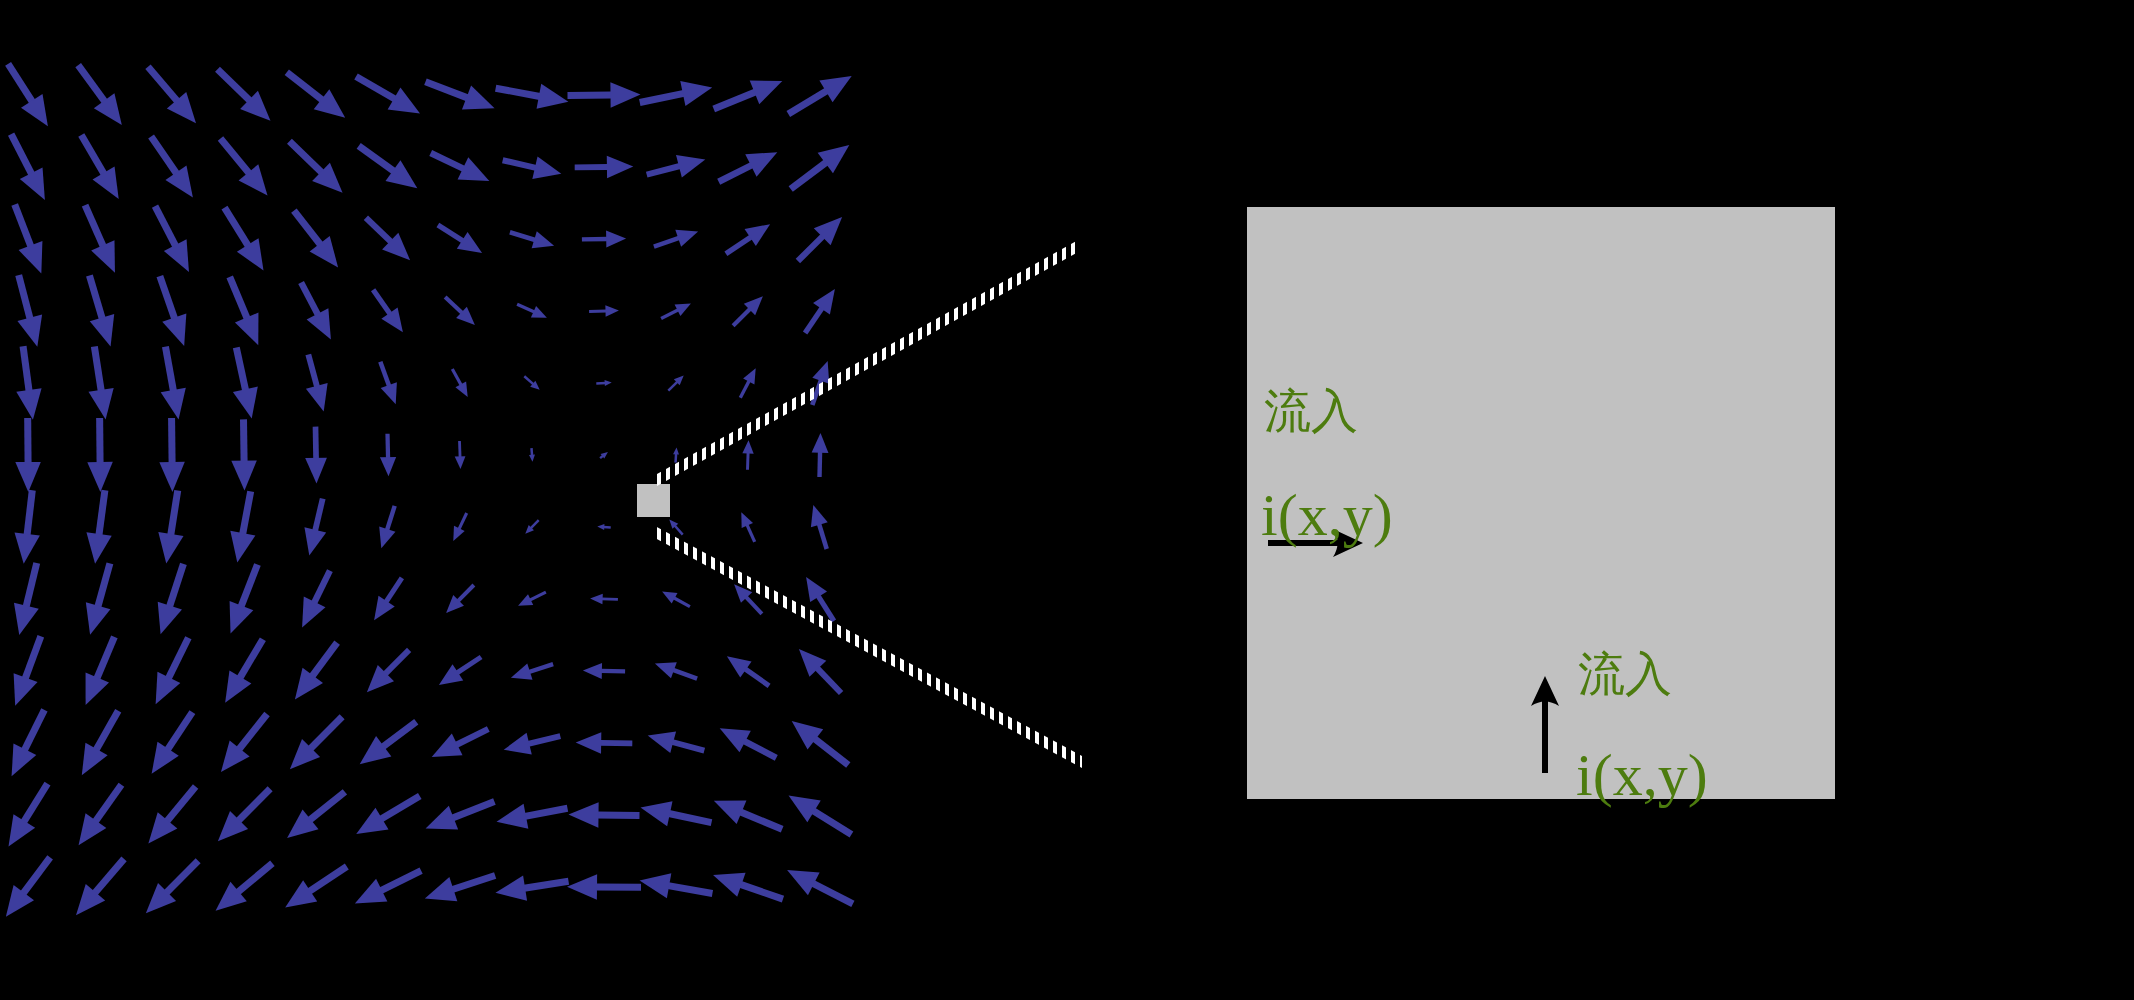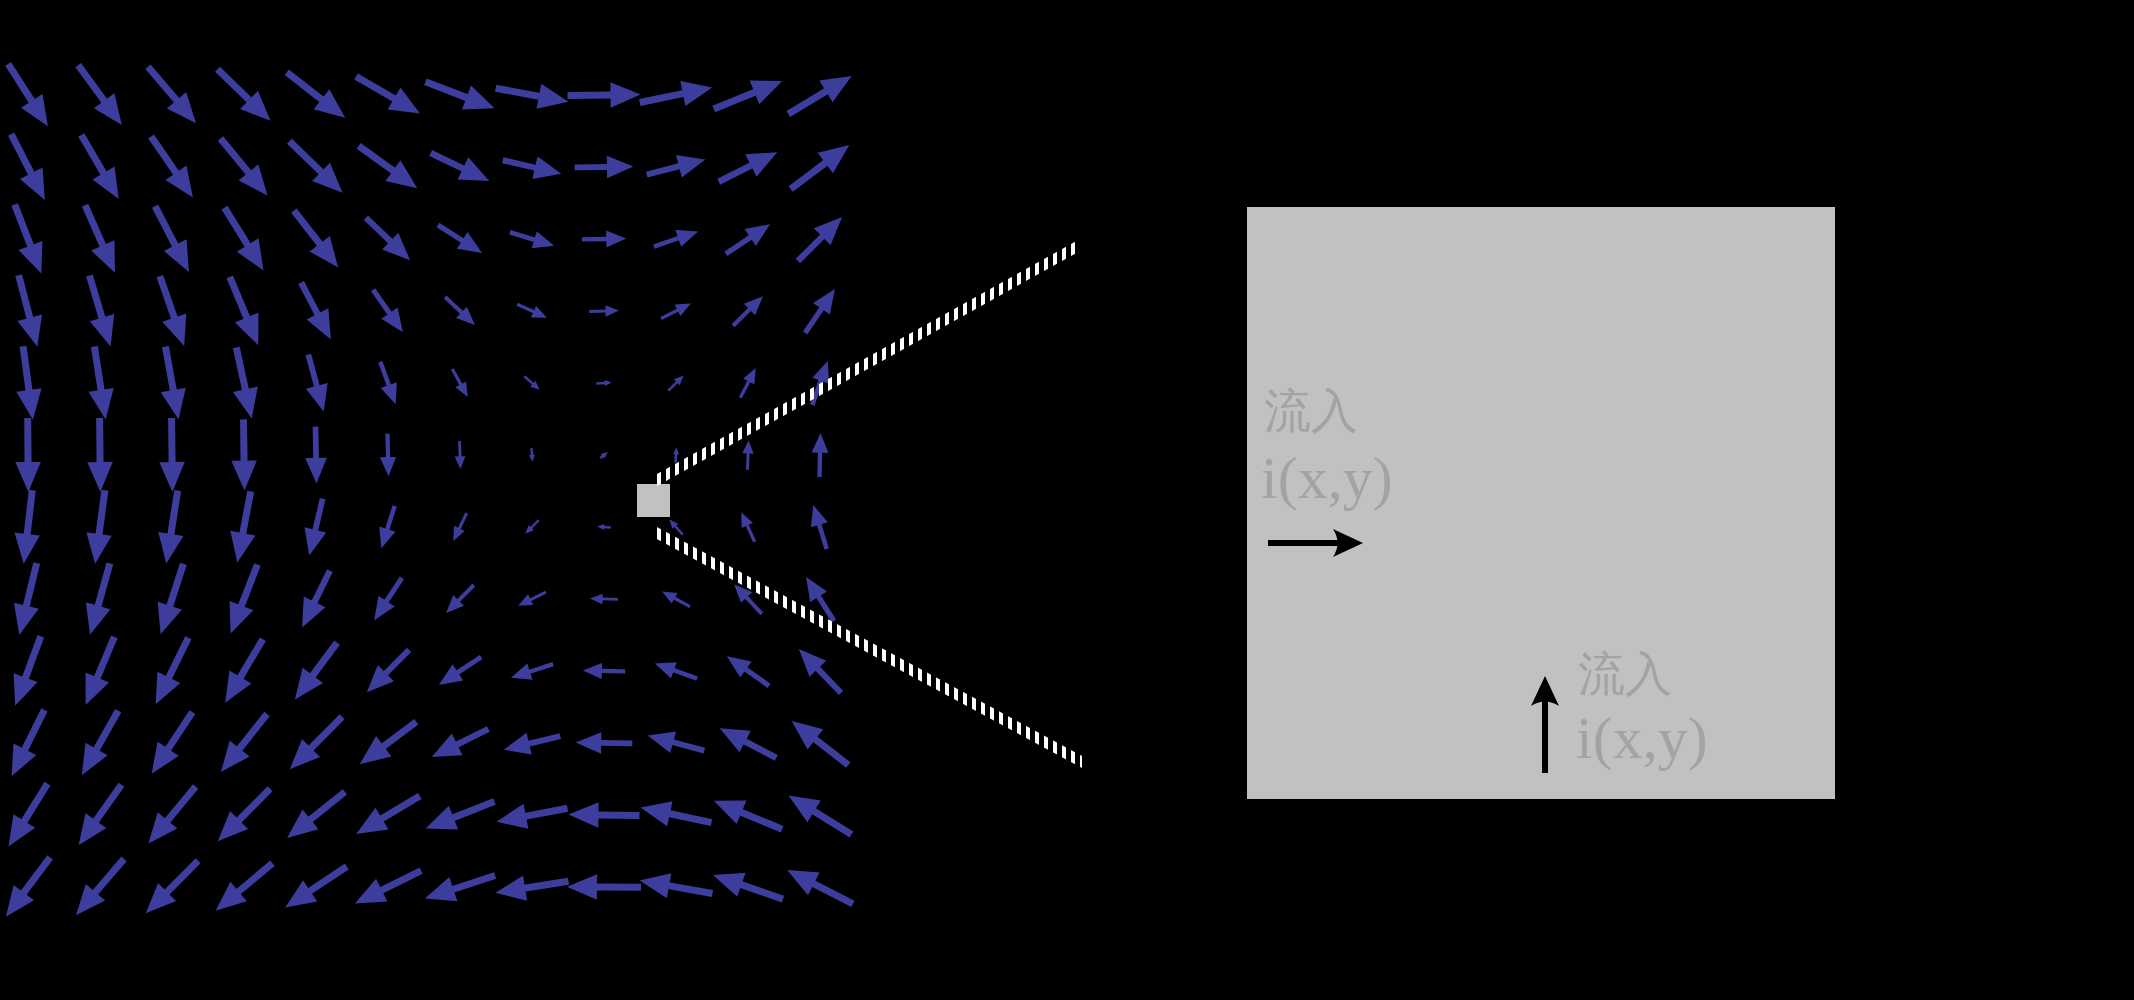--- a/index.html
+++ b/index.html
@@ -1,21 +1,21 @@
 <!DOCTYPE html>
 <html><head>
 <meta charset="utf-8">
 <style>
   html,body{margin:0;padding:0;background:#000;}
   .scene{position:relative;width:2134px;height:1000px;background:#000;overflow:hidden;
          font-family:"Liberation Serif", serif;}
   .scene svg{position:absolute;left:0;top:0;}
-  .label{position:absolute;color:#a3a3a3;line-height:1;white-space:nowrap;}
+  .label{position:absolute;color:#4d7c0f;line-height:1;white-space:nowrap;}
   .kanji{font-size:47px;font-family:"Liberation Serif", serif;}
-  .math{font-size:60px;font-family:"Liberation Serif", serif;}
+  .math{font-size:60px;font-family:"Liberation Serif", serif;margin-top:37px;}
   .left-flow-label{left:1264px;top:388px;}
   .left-flow-math{left:1261px;top:448px;}
   .bottom-flow-label{left:1578px;top:651px;}
   .bottom-flow-math{left:1576px;top:708px;}
 </style>
 </head>
 <body>
 
 <div class="scene">
 

